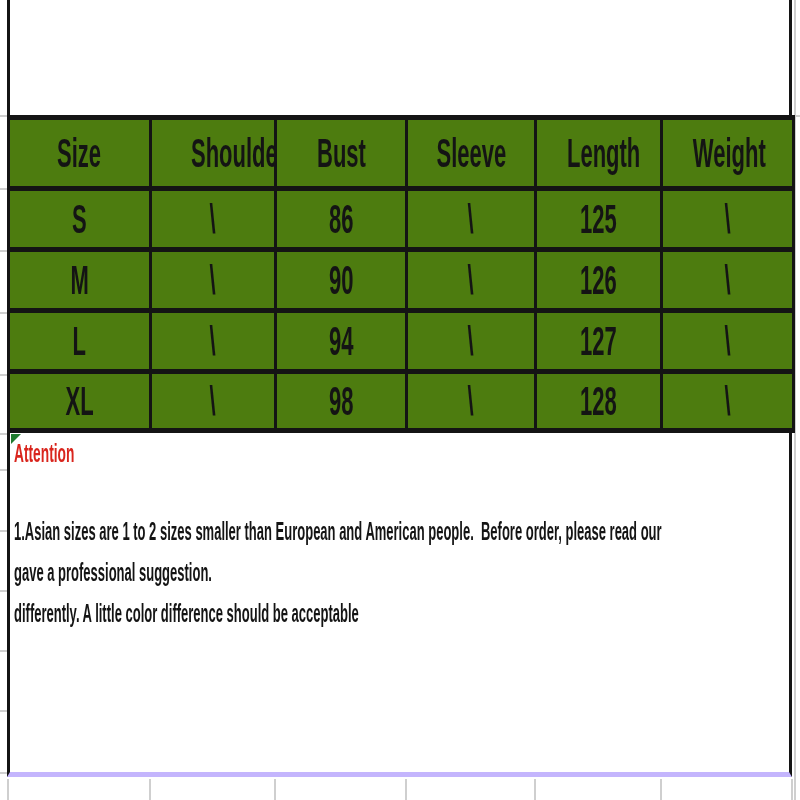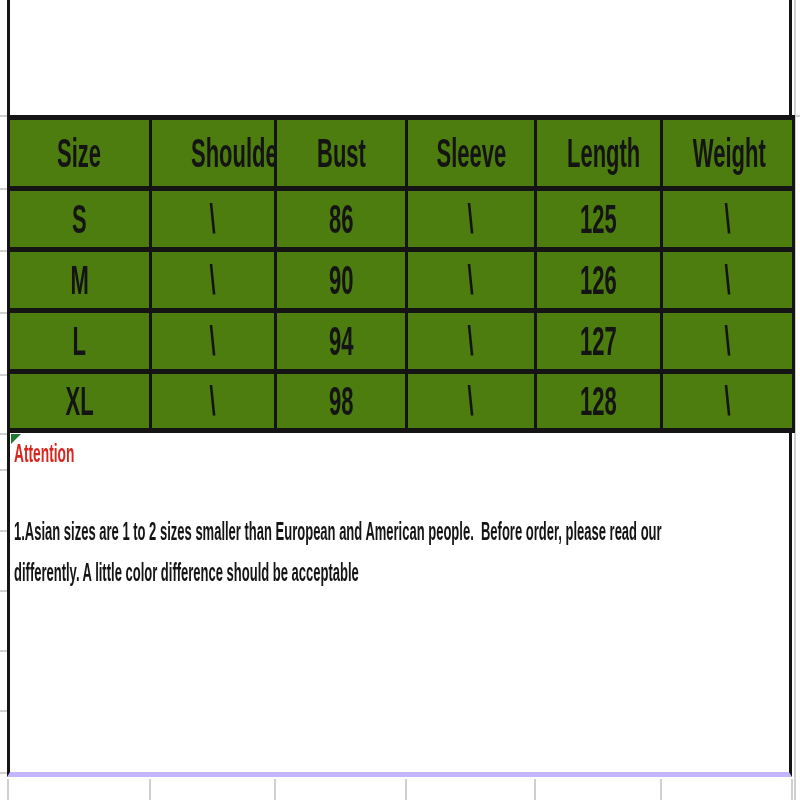--- a/index.html
+++ b/index.html
@@ -179,16 +179,19 @@
   </table>
 
 <div class="attention-box">
   <div class="flag"></div>
   <div class="attention-title">Attention</div>
   <div class="attention-lines">
     <div class="att-line">
         <span>1.Asian sizes are 1 to 2 sizes smaller than European and American people.  Before order, please read our</span>
       </div>
     <div class="att-line">
+        <span>gave a professional suggestion.</span>
+      </div>
+    <div class="att-line">
         <span>differently. A little color difference should be acceptable</span>
       </div>
   </div>
 </div>
 
 </body></html>

